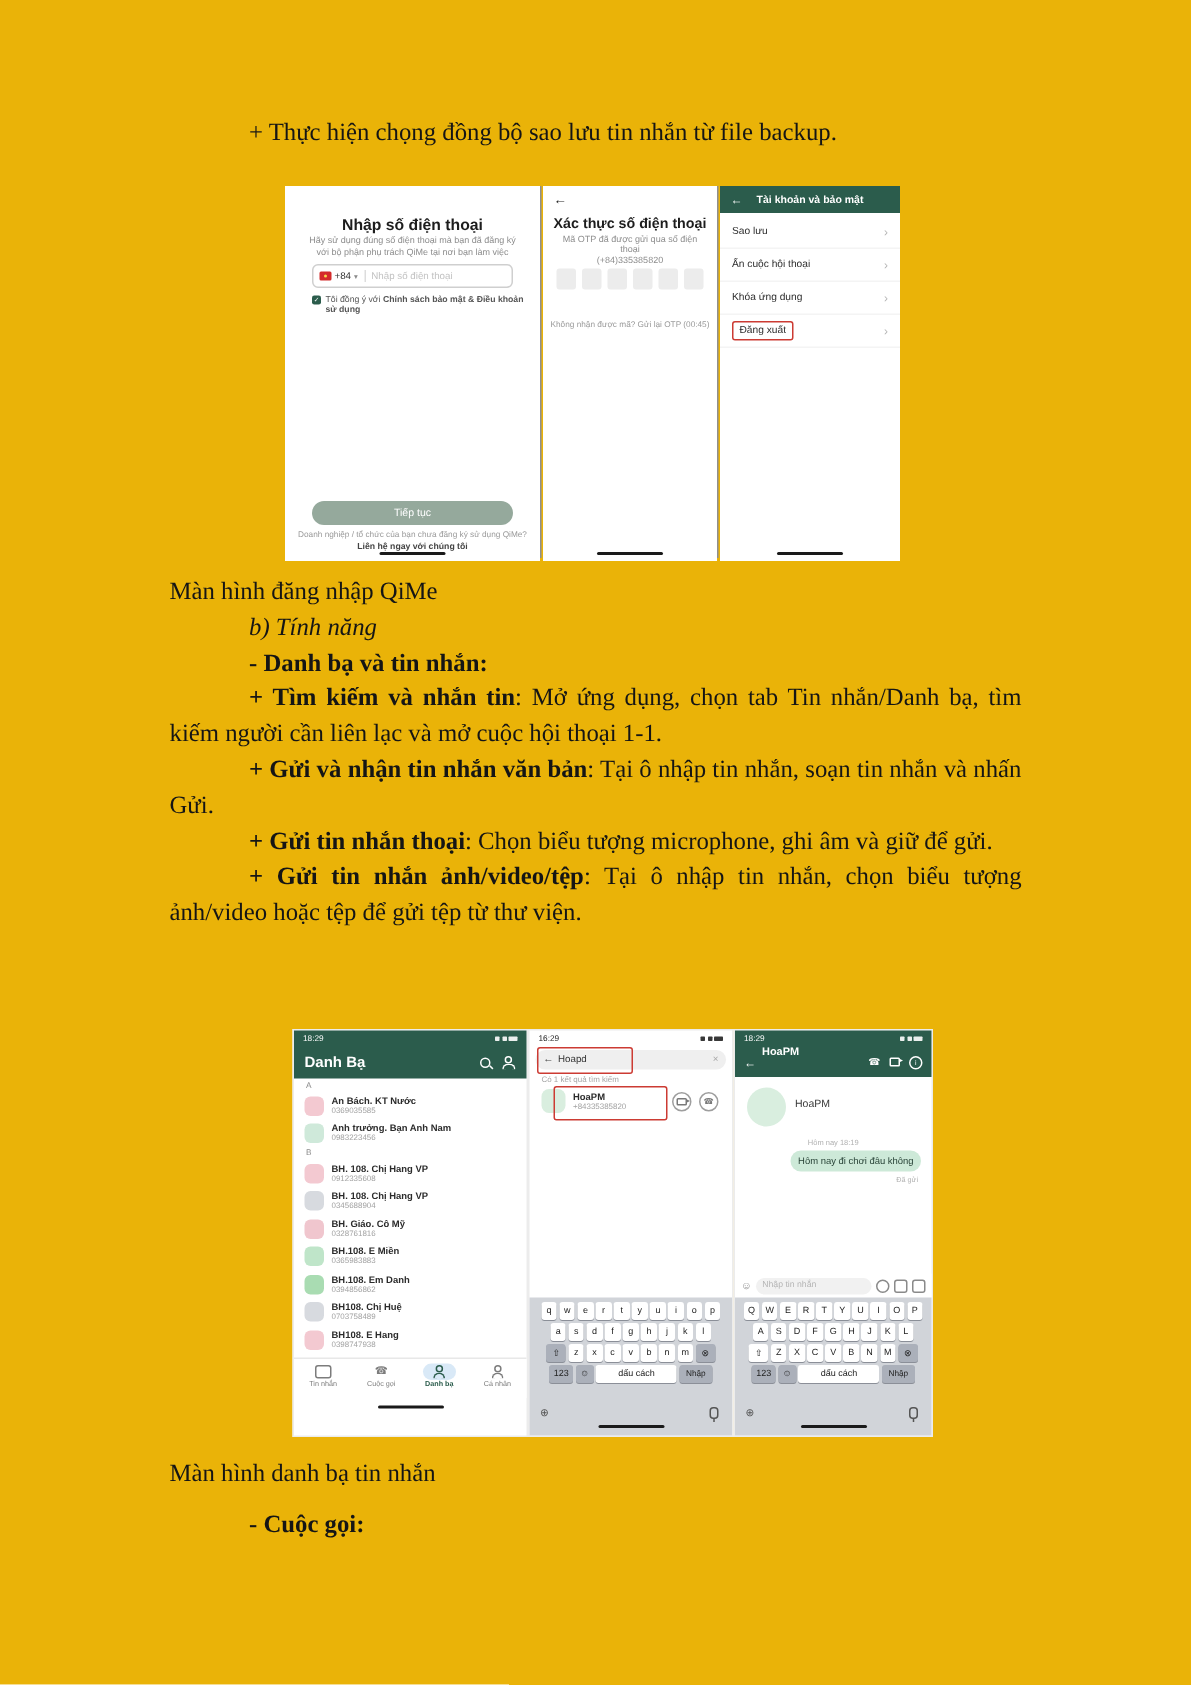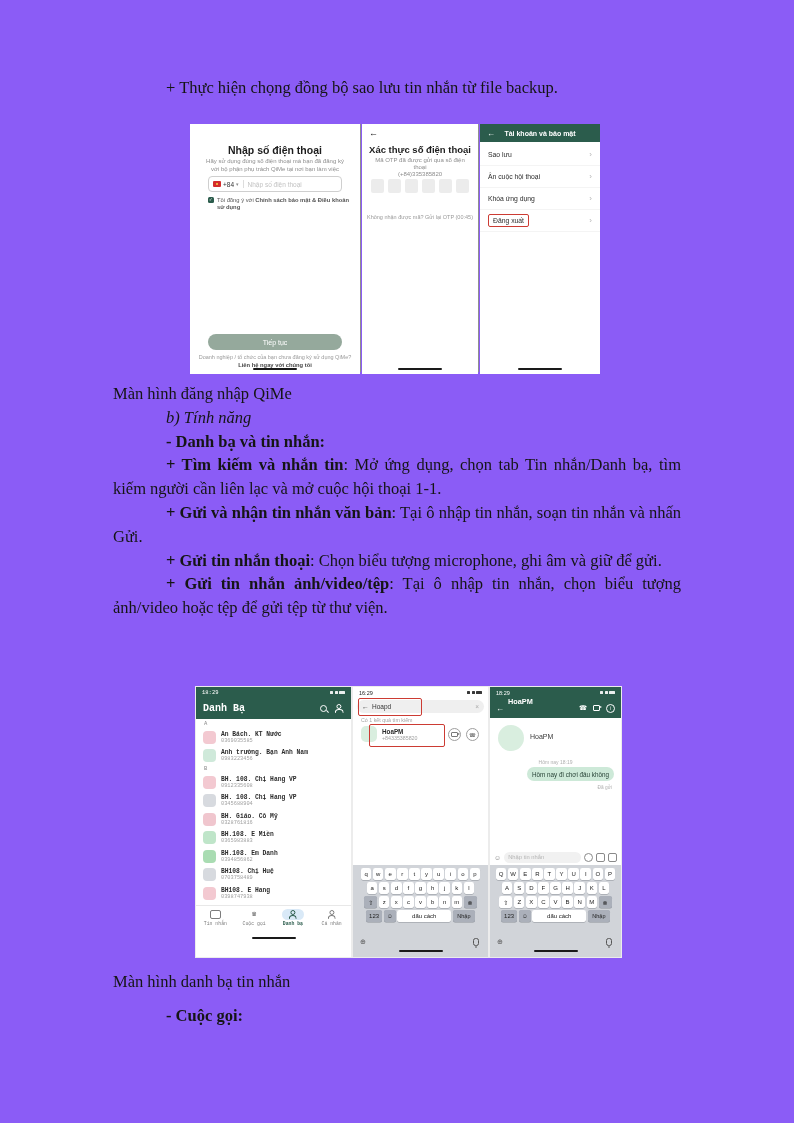--- a/index.html
+++ b/index.html
@@ -1,16 +1,16 @@
 <!DOCTYPE html>
 <html><head>
 <meta charset="utf-8">
 <style>
   html,body{margin:0;padding:0;background:#fff;}
-  .page{position:relative;width:794px;height:1123px;background:#8b5cf6;overflow:hidden;
+  .page{position:relative;width:794px;height:1123px;background:#eab308;overflow:hidden;
         font-family:"Liberation Serif",serif;color:#151515;}
   
   .textcol{position:absolute;left:113px;width:568px;}
   .para{margin:0;font-size:16.5px;line-height:23.8px;text-align:justify;text-indent:53px;}
   .center{text-align:left;text-indent:0;}
   .ital{font-style:italic;}
   .boldline{font-weight:bold;}
   
   .fig{position:absolute;font-family:"Liberation Sans",sans-serif;}
   .ph{position:absolute;top:0;bottom:0;background:#fff;}
@@ -214,21 +214,21 @@
 
     <p class="para"><b>+ Tìm kiếm và nhắn tin</b><span>: Mở ứng dụng, chọn tab Tin nhắn/Danh bạ, tìm kiếm người cần liên lạc và mở cuộc hội thoại 1-1.</span></p>
         <p class="para"><b>+ Gửi và nhận tin nhắn văn bản</b><span>: Tại ô nhập tin nhắn, soạn tin nhắn và nhấn Gửi.</span></p>
         <p class="para"><b>+ Gửi tin nhắn thoại</b><span>: Chọn biểu tượng microphone, ghi âm và giữ để gửi.</span></p>
         <p class="para"><b>+ Gửi tin nhắn ảnh/video/tệp</b><span>: Tại ô nhập tin nhắn, chọn biểu tượng ảnh/video hoặc tệp để gửi tệp từ thư viện.</span></p>
       </div>
   </div>
 
   <div class="fig" style="top:686px;left:195px;width:425px;height:272px;">
 
-    <section class="ph ph2x" style="left:0;width:155px;font-family:Liberation Mono, monospace;">
+    <section class="ph ph2x" style="left:0;width:155px;">
       <div class="statusbar greenhdr">
         <span>18:29</span>
         <span class="sig">
             <i></i>
             <i></i>
             <i class="batt"></i>
           </span>
       </div>
       <div class="pa-hdr greenhdr">
         <span class="pa-title">Danh Bạ</span>

